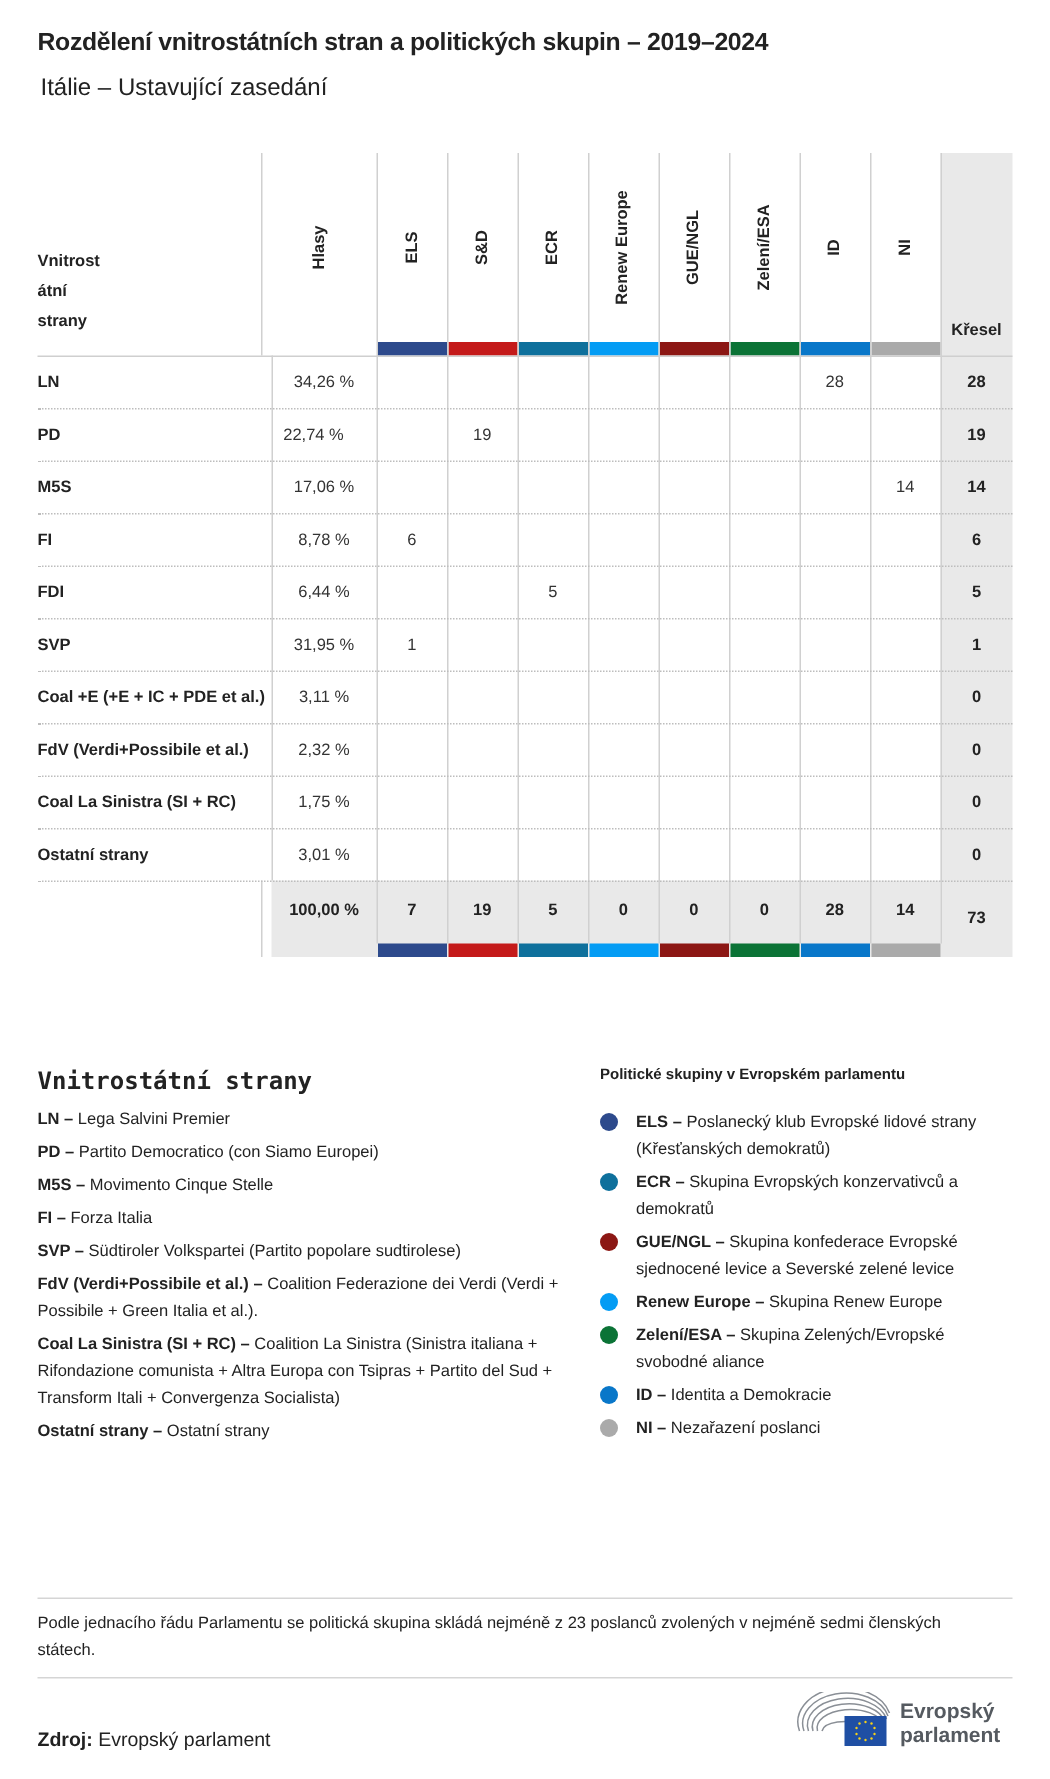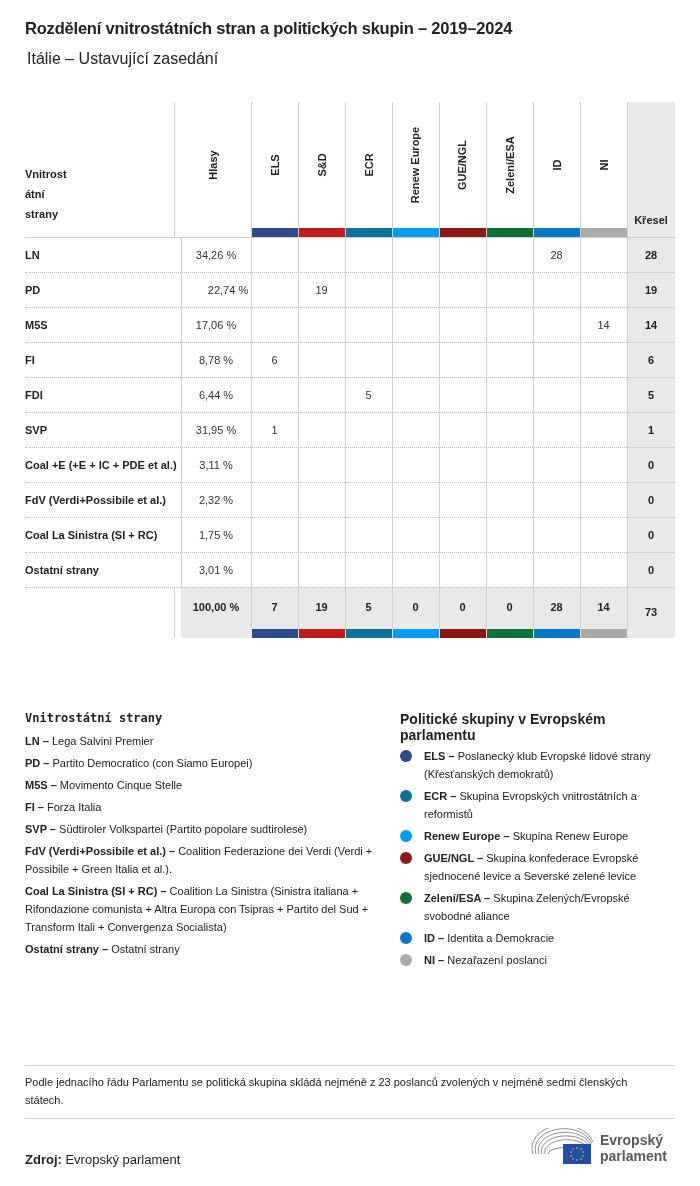--- a/index.html
+++ b/index.html
@@ -21,25 +21,25 @@
   .row { position: absolute; left: 0; width: 650px; height: 35px; border-bottom: 1px dotted #bdbdbd; }
   .row .name { position: absolute; left: 0; top: 0; line-height: 34px; font-size: 11px; font-weight: bold; color: #222; white-space: nowrap; }
   .row .cell { position: absolute; top: 0; line-height: 34px; font-size: 11px; text-align: center; color: #333; }
   .row .cell.b { font-weight: bold; color: #222; }
   .hrule { position: absolute; height: 1px; background: #d0d0d0; }
   .total-bg { position: absolute; background: #e9e9e9; }
   .total-cell { position: absolute; font-size: 11px; font-weight: bold; text-align: center; color: #222; }
 
   
   .leg-left { position: absolute; left: 25px; top: 711px; width: 350px; }
-  .leg-left h3 { font-family: "DejaVu Sans Mono", monospace; font-size: 12px; font-weight: bold; color: #222; margin-bottom: 7px; }
+  .leg-left h3 { font-family: "DejaVu Sans Mono", monospace; font-size: 16px; font-weight: bold; color: #222; margin-bottom: 7px; }
   .leg-left p { font-size: 11px; line-height: 18px; color: #222; margin-bottom: 4px; }
   .leg-left p b { font-weight: bold; }
   .leg-right { position: absolute; left: 400px; top: 711px; width: 280px; }
-  .leg-right h3 { font-size: 14px; font-weight: bold; color: #222; margin-bottom: 4px; }
+  .leg-right h3 { font-size: 10px; font-weight: bold; color: #222; margin-bottom: 17px; }
   .grp { position: relative; padding-left: 24px; font-size: 11px; line-height: 18px; color: #222; margin-bottom: 4px; }
   .grp .dot { position: absolute; left: 0; top: 3px; width: 12px; height: 12px; border-radius: 50%; }
   .grp b { font-weight: bold; }
 
   .divider { position: absolute; left: 25px; width: 650px; height: 1px; background: #d5d5d5; }
   .note { position: absolute; left: 25px; top: 1073px; width: 640px; font-size: 11px; line-height: 18px; color: #222; }
   .source { position: absolute; left: 25px; top: 1152px; font-size: 13px; color: #222; }
   .source b { font-weight: bold; }
   .logo { position: absolute; left: 529px; top: 1128px; width: 150px; height: 40px; }
   .logo-text { position: absolute; left: 71px; top: 4px; font-size: 14px; font-weight: bold; line-height: 16px; color: #555a60; }
@@ -123,21 +123,21 @@
       <div class="cell" style="left: 320px; width: 47px;"></div>
       <div class="cell" style="left: 367px; width: 47px;"></div>
       <div class="cell" style="left: 414px; width: 47px;"></div>
       <div class="cell" style="left: 461px; width: 47px;"></div>
       <div class="cell" style="left: 508px; width: 47px;">28</div>
       <div class="cell" style="left: 555px; width: 47px;"></div>
       <div class="cell b" style="left: 602px; width: 48px;">28</div>
     </div>
     <div class="row" style="top: 171px;">
       <div class="name">PD</div>
-      <div class="cell" style="left: 168px; width: 70px;">22,74 %</div>
+      <div class="cell" style="left: 149px; width: 70px;">22,74 %</div>
       <div class="cell" style="left: 226px; width: 47px;"></div>
       <div class="cell" style="left: 273px; width: 47px;">19</div>
       <div class="cell" style="left: 320px; width: 47px;"></div>
       <div class="cell" style="left: 367px; width: 47px;"></div>
       <div class="cell" style="left: 414px; width: 47px;"></div>
       <div class="cell" style="left: 461px; width: 47px;"></div>
       <div class="cell" style="left: 508px; width: 47px;"></div>
       <div class="cell" style="left: 555px; width: 47px;"></div>
       <div class="cell b" style="left: 602px; width: 48px;">19</div>
     </div>
@@ -268,23 +268,23 @@
       <p><b>FdV (Verdi+Possibile et al.)</b><b> – </b><span>Coalition Federazione dei Verdi (Verdi + Possibile + Green Italia et al.).</span></p>
       <p><b>Coal La Sinistra (SI + RC)</b><b> – </b><span>Coalition La Sinistra (Sinistra italiana + Rifondazione comunista + Altra Europa con Tsipras + Partito del Sud + Transform Itali + Convergenza Socialista)</span></p>
       <p><b>Ostatní strany</b><b> – </b><span>Ostatní strany</span></p>
     </div>
 </div>
 
 <div class="leg-right">
   <h3>Politické skupiny v Evropském parlamentu</h3>
   <div id="group-items">
       <div class="grp"><span class="dot" style="background: rgb(45, 74, 140);"></span><b>ELS</b><b> – </b><span>Poslanecký klub Evropské lidové strany (Křesťanských demokratů)</span></div>
-      <div class="grp"><span class="dot" style="background: rgb(14, 112, 156);"></span><b>ECR</b><b> – </b><span>Skupina Evropských vnitrostátních a reformistů</span></div>
+      <div class="grp"><span class="dot" style="background: rgb(14, 112, 156);"></span><b>ECR</b><b> – </b><span>Skupina Evropských konzervativců a demokratů</span></div>
+      <div class="grp"><span class="dot" style="background: rgb(140, 23, 20);"></span><b>GUE/NGL</b><b> – </b><span>Skupina konfederace Evropské sjednocené levice a Severské zelené levice</span></div>
       <div class="grp"><span class="dot" style="background: rgb(4, 156, 244);"></span><b>Renew Europe</b><b> – </b><span>Skupina Renew Europe</span></div>
-      <div class="grp"><span class="dot" style="background: rgb(140, 23, 20);"></span><b>GUE/NGL</b><b> – </b><span>Skupina konfederace Evropské sjednocené levice a Severské zelené levice</span></div>
       <div class="grp"><span class="dot" style="background: rgb(11, 115, 54);"></span><b>Zelení/ESA</b><b> – </b><span>Skupina Zelených/Evropské svobodné aliance</span></div>
       <div class="grp"><span class="dot" style="background: rgb(9, 119, 201);"></span><b>ID</b><b> – </b><span>Identita a Demokracie</span></div>
       <div class="grp"><span class="dot" style="background: rgb(170, 170, 170);"></span><b>NI</b><b> – </b><span>Nezařazení poslanci</span></div>
     </div>
 </div>
 
 <div class="divider" style="top:1065px"></div>
 <div class="note">Podle jednacího řádu Parlamentu se politická skupina skládá nejméně z 23 poslanců zvolených v nejméně sedmi členských státech.</div>
 <div class="divider" style="top:1118px"></div>
 

